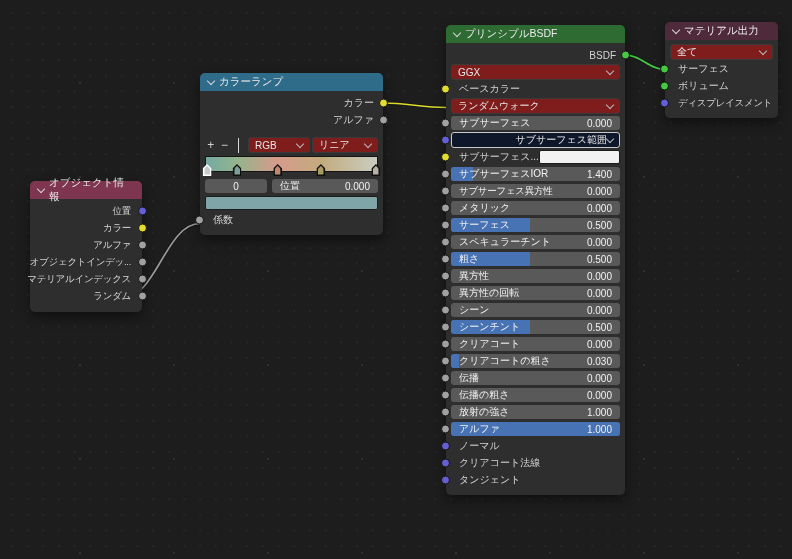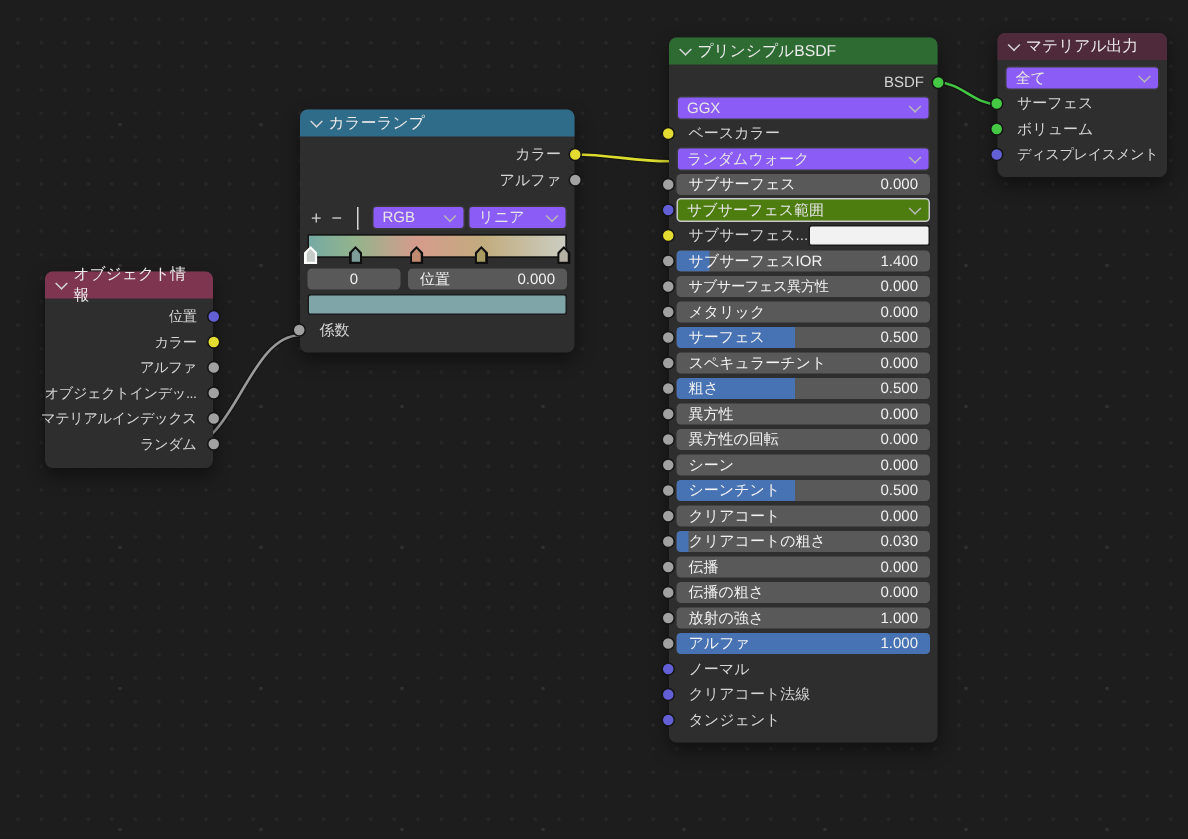--- a/index.html
+++ b/index.html
@@ -32,24 +32,24 @@
   .rlabel{color:#d5d5d5;white-space:nowrap;}
   .row.in .rlabel{padding-left:8px;}
   .sock{position:absolute;width:7px;height:7px;border-radius:50%;border:1.2px solid #141414;top:50%;transform:translateY(-50%);}
   .sock.l{left:-9.7px;}  .sock.r{right:-9.7px;} .pad7 .sock.r{right:-11.7px;}
   .sv{background:var(--socket_value,#a1a1a1);} .sc{background:var(--socket_color,#e4dc30);}
   .svec{background:var(--socket_vector,#6360d6);} .ssh{background:var(--socket_shader,#45c945);}
   .slider{flex:1;height:14px;background:#595959;border-radius:3px;position:relative;overflow:hidden;display:flex;align-items:center;color:#f2f2f2;}
   .slider .fill{position:absolute;left:0;top:0;bottom:0;background:var(--accent_blue,#4772b3);}
   .slider .wlabel{position:relative;flex:1;margin-left:8px;white-space:nowrap;}
   .slider .wvalue{position:relative;margin-right:8px;}
-  .dd{flex:1;height:14px;background:#8b5cf6;border:1px solid #3a3a3a;border-radius:3px;display:flex;align-items:center;padding:0 6px;color:#e6e6e6;}
+  .dd{flex:1;height:14px;background:#7f1d1d;border:1px solid #3a3a3a;border-radius:3px;display:flex;align-items:center;padding:0 6px;color:#e6e6e6;}
   .dd .ddlabel{flex:1;white-space:nowrap;}
   .dd .chev{border-color:#b9b9b9;margin-top:-2px;}
-  .dd.litborder{border:1px solid #c9c9c9;background:#4d7c0f;}
+  .dd.litborder{border:1px solid #c9c9c9;background:#0f172a;text-align:right;}
   .swatch{width:100px;height:14px;border-radius:2px;border:1px solid #1c1c1c;box-sizing:border-box;}
   .colorrow .rlabel{flex:1;padding-left:8px;}
   .field{background:#595959;border-radius:3px;height:14px;display:flex;align-items:center;color:#f2f2f2;}
   .spacer4{height:4px;flex:0 0 auto;}
   .ctrls{height:16px;display:flex;align-items:center;gap:2px;flex:0 0 auto;}
   .tbtn{color:#cfcfcf;font-size:12px;width:16px;text-align:center;line-height:14px;}
   .gradwrap{height:20px;position:relative;flex:0 0 auto;}
   .gradbar{height:14px;border:1px solid #141414;border-radius:1px;}
   .handle{position:absolute;top:8px;width:9px;height:12px;clip-path:polygon(50% 0%,100% 38%,100% 100%,0% 100%,0% 38%);background:#101010;transform:translateX(-4.5px);}
   .handle.sel{background:#ffffff;}

